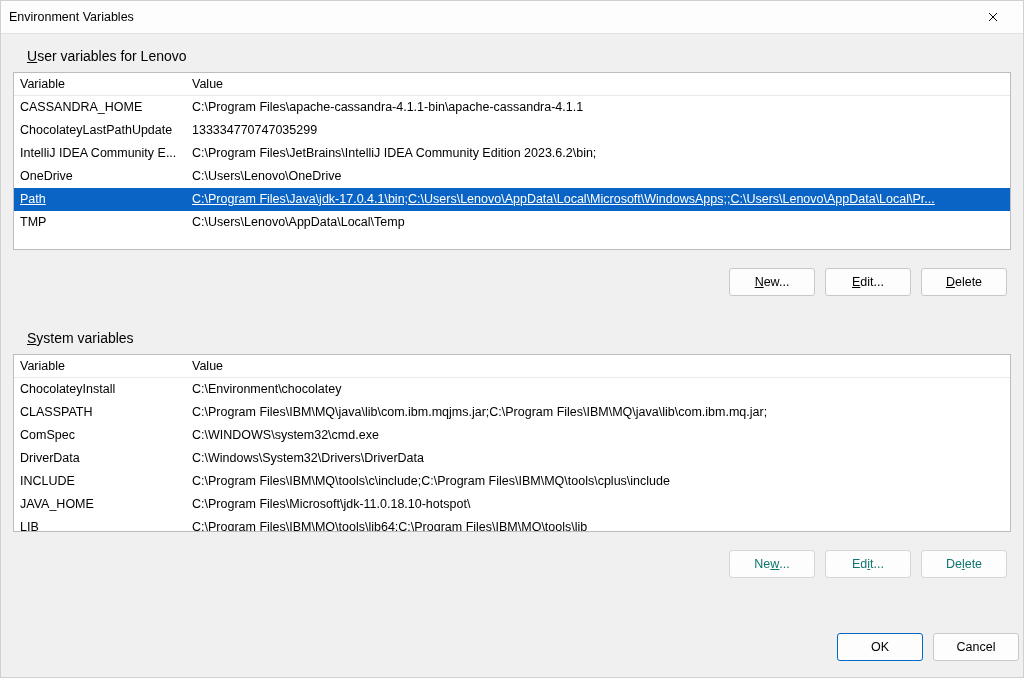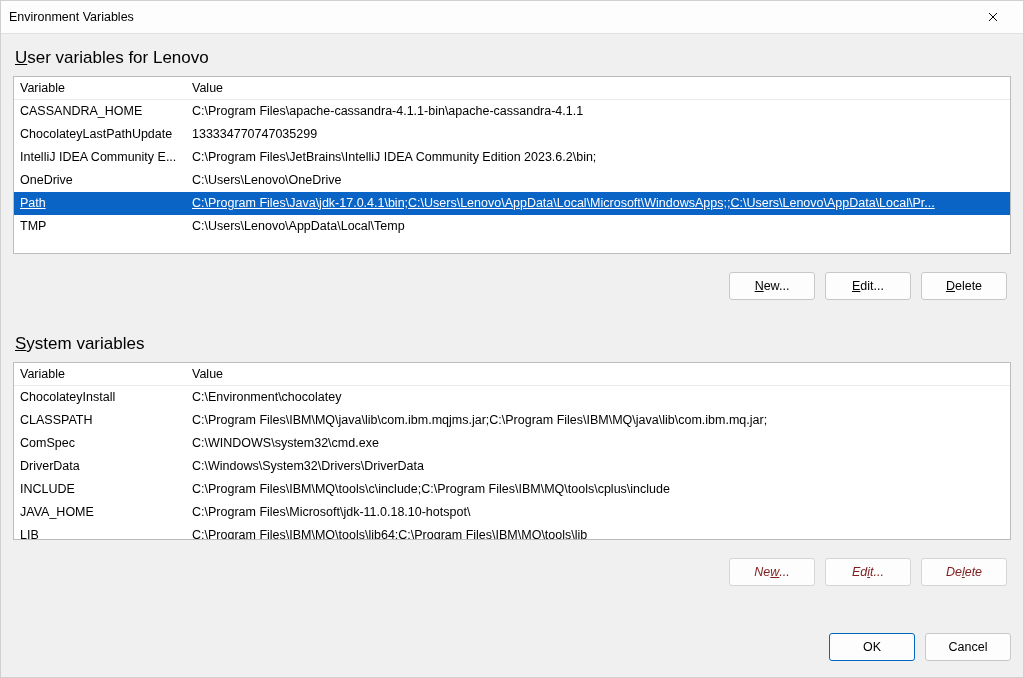--- a/index.html
+++ b/index.html
@@ -35,23 +35,24 @@
     cursor: pointer;
   }
   .titlebar .close svg { stroke: #000; stroke-width: 1; }
   .body {
     flex: 1;
     padding: 14px 12px 10px 12px;
     display: flex; flex-direction: column;
     gap: 6px;
   }
   .groupbox-label {
-    font-size: 17px;
+    font-size: 14px;
     padding-left: 2px;
     margin-bottom: 2px;
+    margin-left: 12px;
   }
   .accel { text-decoration: underline; }
   .listwrap {
     position: relative;
     border: 1px solid #bcbcbc;
     background: #fff;
     overflow: hidden;
   }
   #user-list { height: 178px; }
   #sys-list  { height: 178px; }
@@ -97,29 +98,28 @@
     padding: 0 14px;
     background: #fdfdfd;
     border: 1px solid #c8c8c8;
     border-radius: 3px;
     font-size: 12.5px;
     display: inline-flex; align-items: center; justify-content: center;
     cursor: pointer;
   }
   .btn.primary { border: 1.5px solid #0067c0; }
   .btn:disabled, .btn.disabled {
-    color: #7f1d1d;
+    color: #0f766e;
     border-color: #d6d6d6;
     cursor: default;
-    font-style: italic;
   }
   .dialog-footer {
     display: flex; justify-content: flex-end;
     gap: 10px;
-    padding: 8px 12px 16px 0;
+    padding: 8px 4px 16px 0;
   }
   .spacer { height: 18px; }
 </style>
 </head>
 <body>
 
 <div class="window">
   <div class="titlebar">
     <div class="title">Environment Variables</div>
     <div class="close">

